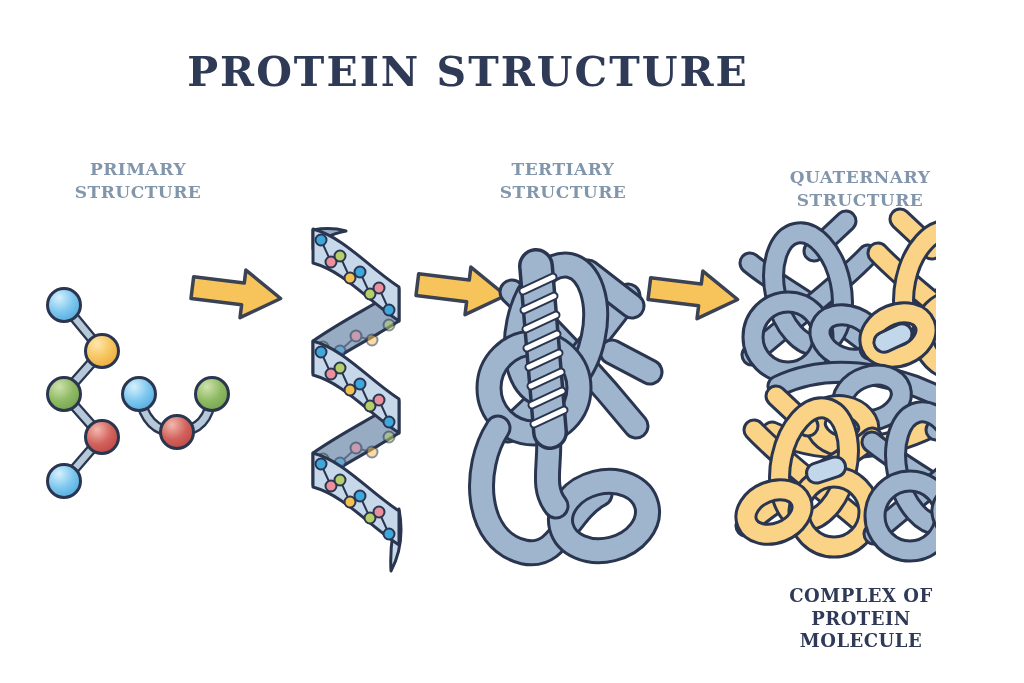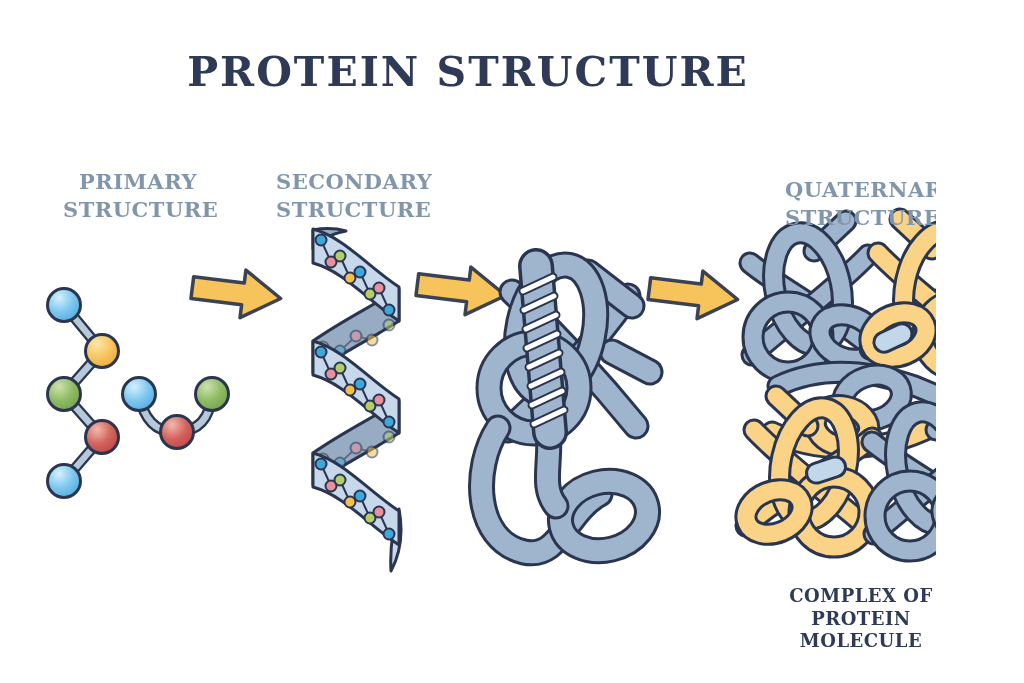--- a/index.html
+++ b/index.html
@@ -2,22 +2,22 @@
 <html style="--background: #ffffff; --title-color: #2f3a57; --header-color: #8296ab; --caption-color: #2f3a57; --outline: #2a3550; --arrow-fill: #f7c35b; --arrow-outline: #3a4254; --rod: #b6c9d8; --ball-blue: #7cc7ef; --ball-yellow: #f6c45c; --ball-green: #8eba63; --ball-red: #d2625c; --ribbon-front: #c6d8e9; --ribbon-back: #97acc3; --bead-blue: #3fa7dc; --bead-pink: #ec8f9d; --bead-green: #b5ce67; --bead-yellow: #f5c04e; --tube-blue: #9fb5cd; --tube-yellow: #fad386; --capsule: #c3d7ea;"><head>
 <meta charset="utf-8">
 <style>
   html,body{margin:0;padding:0;background:var(--background,#ffffff);}
   #canvas{position:relative;width:936px;height:683px;overflow:hidden;
           background:var(--background,#ffffff);
           font-family:"DejaVu Serif","Liberation Serif",serif;}
   .title{position:absolute;top:48px;left:0;width:100%;text-align:center;
          font-size:41px;font-weight:bold;letter-spacing:2px;
          color:var(--title-color,#2f3a57);}
-  .col-header{position:absolute;top:168px;width:150px;text-align:center;
-              font-size:21px;font-weight:bold;letter-spacing:.5px;line-height:1.35;
+  .col-header{position:absolute;top:158px;width:150px;text-align:center;
+              font-size:17px;font-weight:bold;letter-spacing:.5px;line-height:1.35;
               color:var(--header-color,#8296ab);}
   .caption{position:absolute;top:594px;height:50px;display:flex;align-items:center;
            justify-content:center;text-align:center;font-size:18px;font-weight:bold;
            letter-spacing:.5px;line-height:1.25;color:var(--caption-color,#2f3a57);}
   #hdr-primary{left:63px;}   #hdr-secondary{left:276px;}
   #hdr-tertiary{left:488px;} #hdr-quaternary{left:785px;margin-top:8px;}
   #cap-primary{left:40px;width:200px;}   #cap-secondary{left:253px;width:200px;}
   #cap-tertiary{left:505px;width:160px;} #cap-quaternary{left:766px;width:190px;}
   svg{position:absolute;inset:0;}
   .arrow{fill:var(--arrow-fill,#f7c35b);stroke:var(--arrow-outline,#3a4254);
@@ -245,17 +245,17 @@
       <use href="#tangle" transform="translate(810,478) scale(-1,1)" style="--tube:var(--tube-yellow,#fad386)"></use>
       <use href="#tangle" transform="translate(934,482)" style="--tube:var(--tube-blue,#9fb5cd)"></use>
       <rect class="capsule" x="-20" y="-10" width="40" height="20" rx="10" transform="translate(893,338) rotate(-25)"></rect>
       <rect class="capsule" x="-20" y="-10" width="40" height="20" rx="10" transform="translate(826,470) rotate(-18)"></rect>
     </g>
   </svg>
 
   <div class="title">PROTEIN STRUCTURE</div>
 
   <div class="col-header" id="hdr-primary">PRIMARY STRUCTURE</div>
-  <div class="col-header" id="hdr-secondary">SECONDARY STRUCTURE</div>
+  <div class="col-header" id="hdr-tertiary">TERTIARY STRUCTURE</div>
   <div class="col-header" id="hdr-quaternary">QUATERNARY STRUCTURE</div>
 
   <div class="caption" id="cap-quaternary">COMPLEX OF PROTEIN MOLECULE</div>
 </div>
 
 </body></html>

